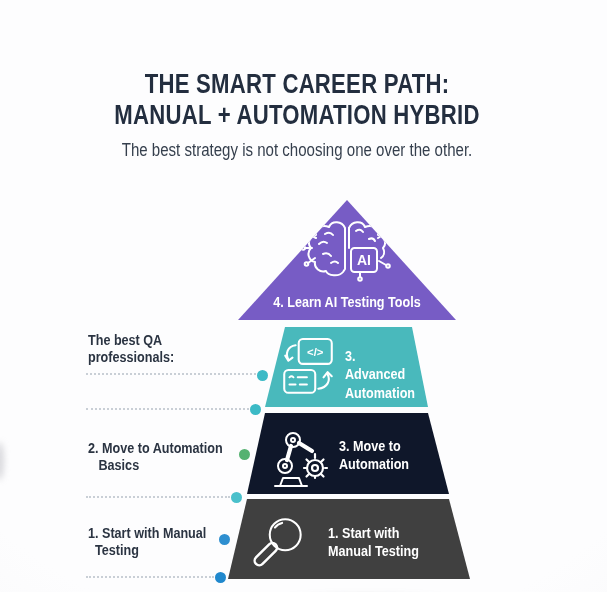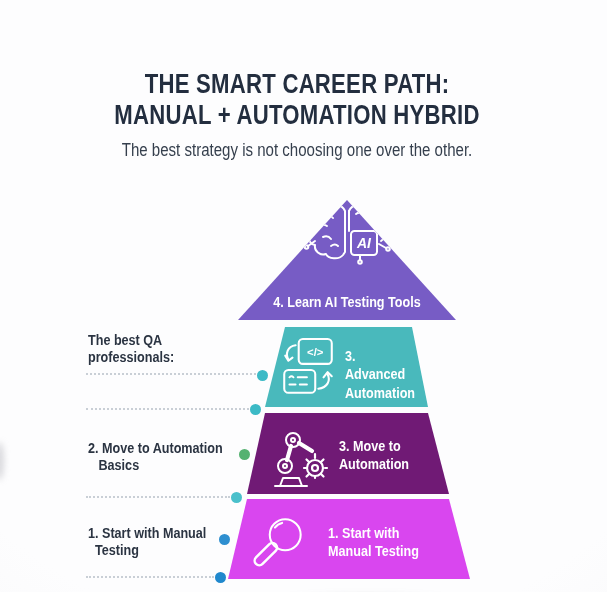--- a/index.html
+++ b/index.html
@@ -58,21 +58,21 @@
 
   <div class="header">
     <div class="title">
       <div>THE SMART CAREER PATH:</div>
       <div>MANUAL + AUTOMATION HYBRID</div>
     </div>
     <div class="subtitle">The best strategy is not choosing one over the other.</div>
   </div>
 
   <div class="level lvl-1" style="background-color: rgb(119, 92, 197);">
-    <div class="lvl-icon" style="left:62px;top:0;font-style:italic;">
+    <div class="lvl-icon" style="left:62px;top:17px;">
       <svg width="92" height="66" viewBox="0 0 92 66">
         <g class="ico">
           <path d="M45 11 C42 4 32 3 29 10 C22 7 15 11 16 18 C9 19 7 27 11 31 C6 36 9 44 15 45 C14 51 20 56 26 54 C28 59 39 60 43 55 L45 52 Z"></path>
           <path d="M49 11 C52 4 62 3 65 10 C72 7 79 11 78 18 C85 19 87 27 83 31 C85 35 84 39 81 41"></path>
           <path d="M49 11 L49 31"></path>
           <path d="M25 17 q5 -3 8 1 M19 27 q4 -4 8 -1 M23 37 q5 -2 8 2 M31 46 q4 -3 7 0 M56 14 q4 -3 7 1 M69 22 q4 -2 6 2"></path>
           <rect x="51" y="31" width="26" height="24" rx="3.5"></rect>
           <path d="M16 21 L8 17 M12 31 L5 31 M15 41 L8 46"></path>
           <circle cx="6" cy="16" r="1.8"></circle>
             <circle cx="3.2" cy="31" r="1.8"></circle>
@@ -100,21 +100,21 @@
           <path d="M35 50 C44 49 47 42 44 36"></path>
           <path d="M40 39 L44 34 L48 38"></path>
         </g>
         <text class="ico-txt" x="32" y="18" font-size="11" text-anchor="middle">&lt;/&gt;</text>
       </svg>
     </div>
     <div class="lvl-label" style="left:80px;top:20px;">3. Advanced
 Automation</div>
   </div>
 
-  <div class="level lvl-3" style="background-color: #701a75;">
+  <div class="level lvl-3" style="background-color: #0f172a;">
     <div class="lvl-icon" style="left:15px;top:11px;">
       <svg width="70" height="66" viewBox="0 0 68 66">
         <g class="ico" stroke-width="2.4">
           <path d="M12 62 H44"></path>
           <path d="M17 62 L20 54 H36 L39 62"></path>
           <circle cx="22" cy="42" r="7"></circle>
             <circle cx="22" cy="42" r="2"></circle>
           <circle cx="30" cy="16" r="7"></circle>
             <circle cx="30" cy="16" r="2"></circle>
           <path d="M24 36 L28 22" stroke-width="4.2"></path>
@@ -122,21 +122,21 @@
           <path d="M52 34 v-4 M52 54 v-2 M44 44 h-3 M62 44 h2 M46.3 38.3 l-2.8 -2.8 M57.7 49.7 l2.8 2.8 M46.3 49.7 l-2.8 2.8 M57.7 38.3 l2.8 -2.8" stroke-width="2.2"></path>
           <circle cx="52" cy="44" r="8" stroke-width="2.2"></circle>
           <circle cx="52" cy="44" r="3" stroke-width="2.2"></circle>
         </g>
       </svg>
     </div>
     <div class="lvl-label" style="left:92px;top:24px;">3. Move to
 Automation</div>
   </div>
 
-  <div class="level lvl-4" style="background-color: #d946ef;">
+  <div class="level lvl-4" style="background-color: #404040;">
     <div class="lvl-icon" style="left:16px;top:11px;">
       <svg width="68" height="66" viewBox="0 0 66 64">
         <g class="ico" stroke-width="2.8">
           <circle cx="40" cy="24" r="15"></circle>
           <path d="M30 17 A 12 12 0 0 1 37 12.5" stroke-width="2"></path>
           <rect x="16.7" y="29.3" width="9" height="27" rx="4.5" transform="rotate(45 21.2 42.8)" stroke-width="2.4"></rect>
         </g>
       </svg>
     </div>
     <div class="lvl-label" style="left:100px;top:25px;">1. Start with

